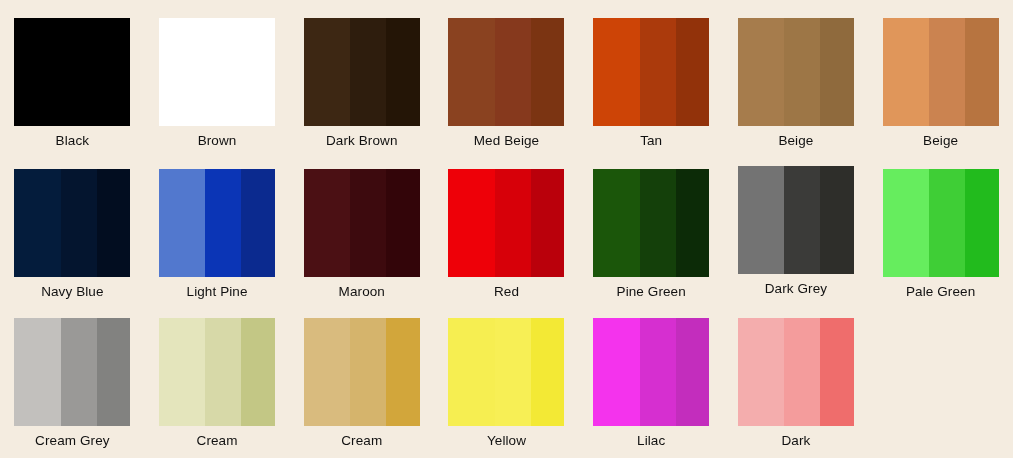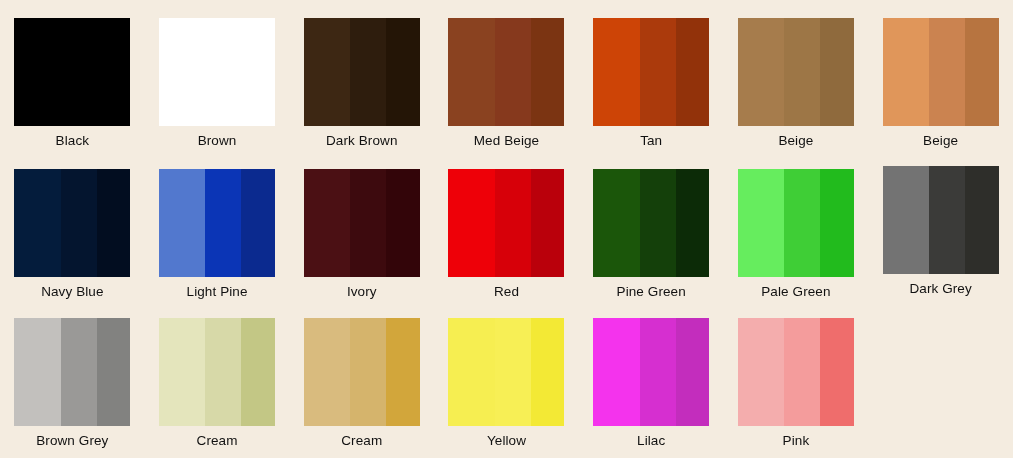--- a/index.html
+++ b/index.html
@@ -131,61 +131,61 @@
         <div class="band band-3" title="#0b2a8f" style="background: rgb(11, 42, 143);"></div>
       </div>
       <div class="swatch-label">Light Pine</div>
     </div>
     <div class="swatch-cell row-2">
       <div class="swatch-block">
         <div class="band band-1" title="#4b1014" style="background: rgb(75, 16, 20);"></div>
         <div class="band band-2" title="#3d0a0e" style="background: rgb(61, 10, 14);"></div>
         <div class="band band-3" title="#330509" style="background: rgb(51, 5, 9);"></div>
       </div>
-      <div class="swatch-label">Ivory</div>
+      <div class="swatch-label">Maroon</div>
     </div>
     <div class="swatch-cell row-2">
       <div class="swatch-block">
         <div class="band band-1" title="#ee0008" style="background: rgb(238, 0, 8);"></div>
         <div class="band band-2" title="#d70009" style="background: rgb(215, 0, 9);"></div>
         <div class="band band-3" title="#ba000b" style="background: rgb(186, 0, 11);"></div>
       </div>
       <div class="swatch-label">Red</div>
     </div>
     <div class="swatch-cell row-2">
       <div class="swatch-block">
         <div class="band band-1" title="#1b560a" style="background: rgb(27, 86, 10);"></div>
         <div class="band band-2" title="#14400a" style="background: rgb(20, 64, 10);"></div>
         <div class="band band-3" title="#0c2b07" style="background: rgb(12, 43, 7);"></div>
       </div>
       <div class="swatch-label">Pine Green</div>
     </div>
+    <div class="swatch-cell row-3">
+      <div class="swatch-block">
+        <div class="band band-1" title="#737373" style="background: rgb(115, 115, 115);"></div>
+        <div class="band band-2" title="#3b3b39" style="background: rgb(59, 59, 57);"></div>
+        <div class="band band-3" title="#2e2e2a" style="background: rgb(46, 46, 42);"></div>
+      </div>
+      <div class="swatch-label">Dark Grey</div>
+    </div>
     <div class="swatch-cell row-2">
       <div class="swatch-block">
         <div class="band band-1" title="#66ed5e" style="background: rgb(102, 237, 94);"></div>
         <div class="band band-2" title="#3fce36" style="background: rgb(63, 206, 54);"></div>
         <div class="band band-3" title="#22bb1d" style="background: rgb(34, 187, 29);"></div>
       </div>
       <div class="swatch-label">Pale Green</div>
     </div>
     <div class="swatch-cell row-3">
       <div class="swatch-block">
-        <div class="band band-1" title="#737373" style="background: rgb(115, 115, 115);"></div>
-        <div class="band band-2" title="#3b3b39" style="background: rgb(59, 59, 57);"></div>
-        <div class="band band-3" title="#2e2e2a" style="background: rgb(46, 46, 42);"></div>
-      </div>
-      <div class="swatch-label">Dark Grey</div>
-    </div>
-    <div class="swatch-cell row-3">
-      <div class="swatch-block">
         <div class="band band-1" title="#c2c0bd" style="background: rgb(194, 192, 189);"></div>
         <div class="band band-2" title="#9a9997" style="background: rgb(154, 153, 151);"></div>
         <div class="band band-3" title="#828280" style="background: rgb(130, 130, 128);"></div>
       </div>
-      <div class="swatch-label">Brown Grey</div>
+      <div class="swatch-label">Cream Grey</div>
     </div>
     <div class="swatch-cell row-3">
       <div class="swatch-block">
         <div class="band band-1" title="#e4e5bc" style="background: rgb(228, 229, 188);"></div>
         <div class="band band-2" title="#d7d9a8" style="background: rgb(215, 217, 168);"></div>
         <div class="band band-3" title="#c3c785" style="background: rgb(195, 199, 133);"></div>
       </div>
       <div class="swatch-label">Cream</div>
     </div>
     <div class="swatch-cell row-3">
@@ -211,15 +211,15 @@
         <div class="band band-3" title="#c32dbd" style="background: rgb(195, 45, 189);"></div>
       </div>
       <div class="swatch-label">Lilac</div>
     </div>
     <div class="swatch-cell row-3">
       <div class="swatch-block">
         <div class="band band-1" title="#f4adad" style="background: rgb(244, 173, 173);"></div>
         <div class="band band-2" title="#f49c9c" style="background: rgb(244, 156, 156);"></div>
         <div class="band band-3" title="#ef6d6c" style="background: rgb(239, 109, 108);"></div>
       </div>
-      <div class="swatch-label">Pink</div>
+      <div class="swatch-label">Dark</div>
     </div>
   </div>
 
 </body></html>

